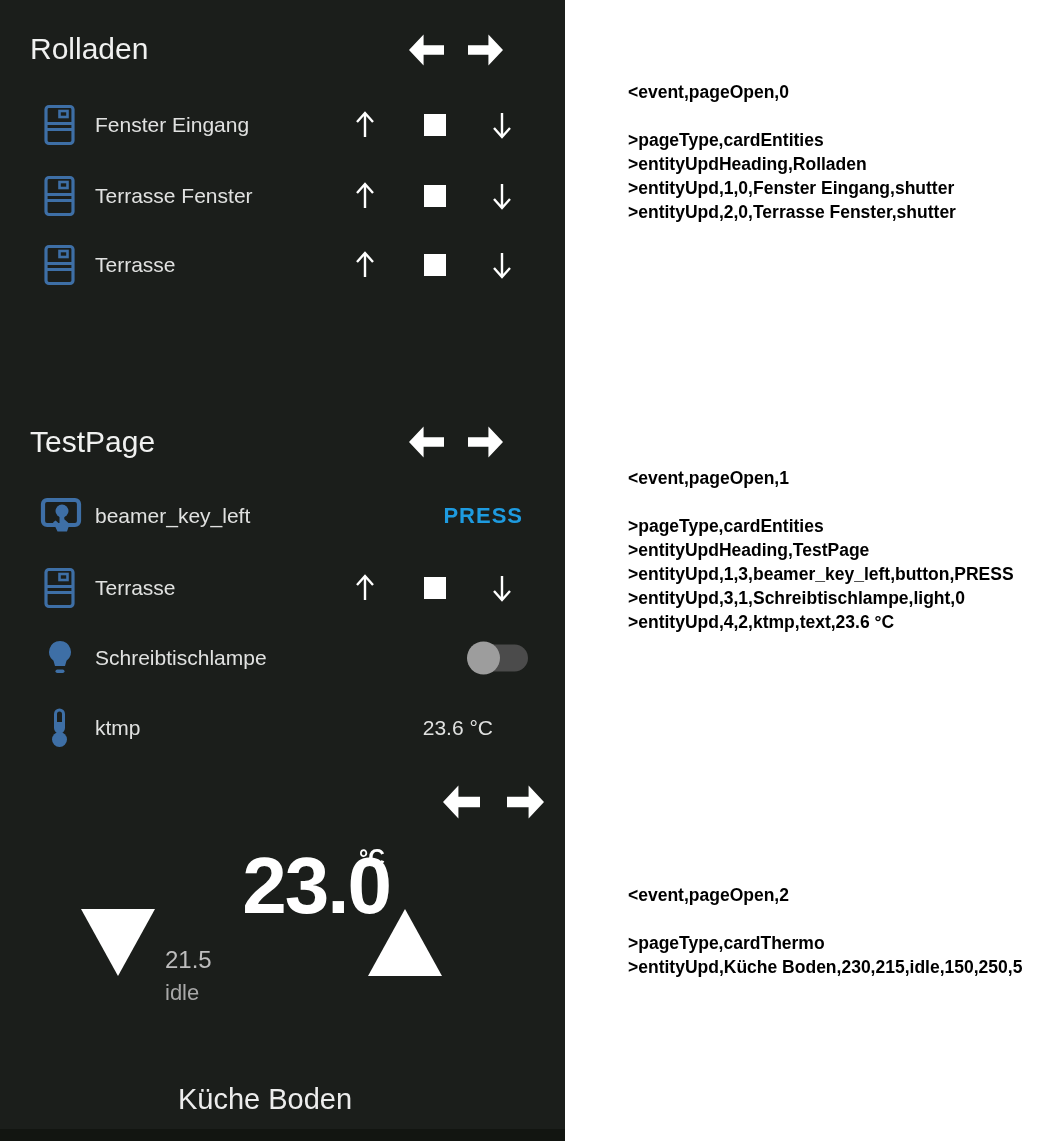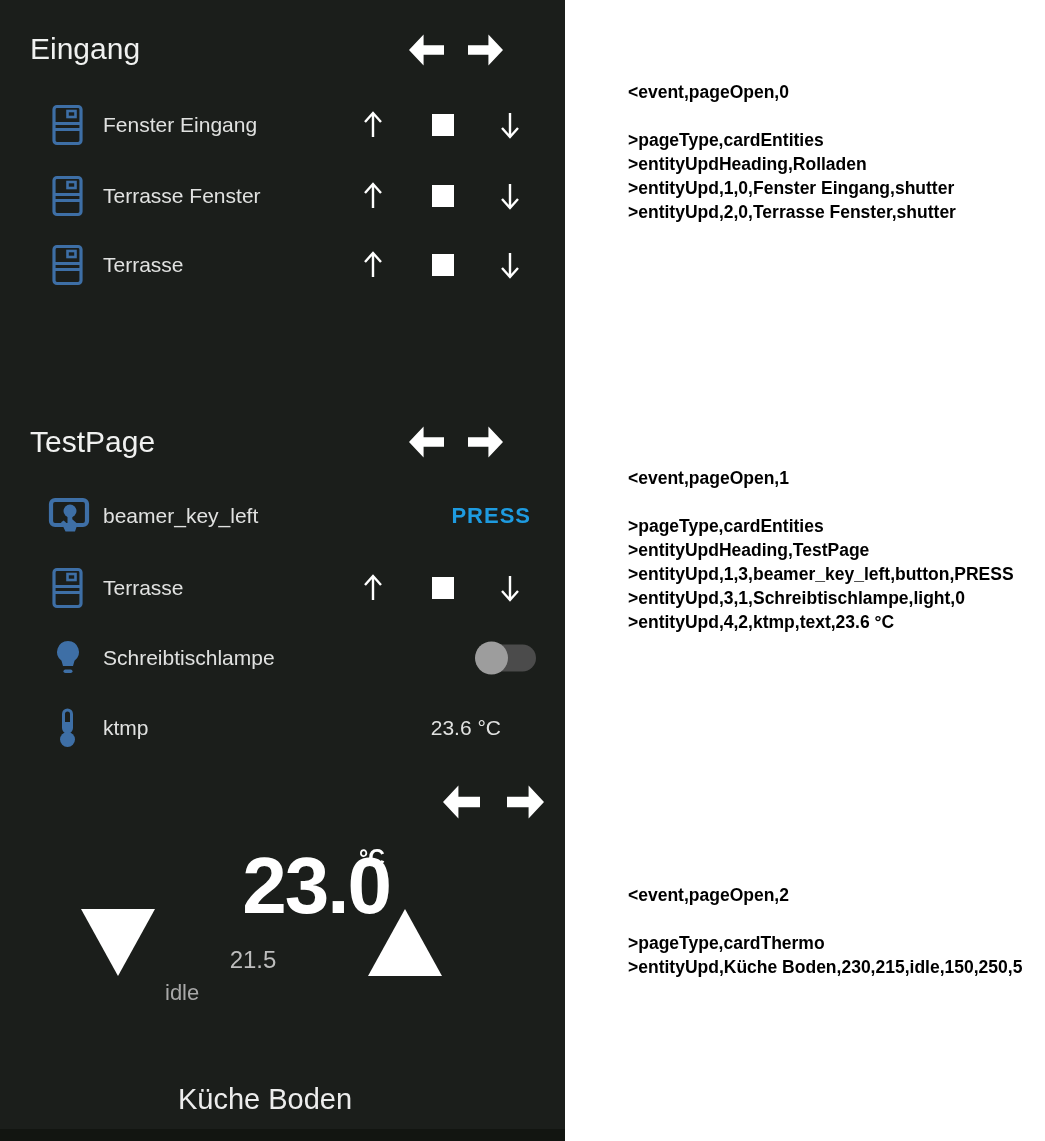--- a/index.html
+++ b/index.html
@@ -2,59 +2,59 @@
 <html><head>
 <meta charset="utf-8">
 <style>
   html,body{margin:0;padding:0;background:#fff;}
   .stage{position:relative;width:1045px;height:1141px;background:#ffffff;overflow:hidden;
          font-family:"Liberation Sans",sans-serif;}
   
   .panel{position:absolute;left:0;top:0;width:565px;height:1141px;background:#1b1e1b;}
   .card-title{position:absolute;left:30px;color:#f0f1f0;font-size:30px;font-weight:400;}
   .nav{position:absolute;color:#ffffff;cursor:pointer;}
-  .row{position:absolute;left:0;width:565px;height:48px;margin-left:8px;}
+  .row{position:absolute;left:0;width:565px;height:48px;}
   .icon{position:absolute;left:44px;top:50%;transform:translateY(-50%);color:#3e6fa6;line-height:0;}
   .label{position:absolute;left:95px;top:50%;transform:translateY(-50%);
          font-size:21px;color:#e0e1e0;white-space:nowrap;}
   .ctl{position:absolute;top:50%;transform:translateY(-50%);color:#ffffff;line-height:0;cursor:pointer;}
   .ctl-up{left:353px}.ctl-stop{left:424px}.ctl-down{left:490px}
   .sq{display:block;width:22px;height:22px;background:#ffffff;}
   .press{position:absolute;right:42px;top:50%;transform:translateY(-50%);
          color:#1e9be0;font-size:22px;font-weight:600;letter-spacing:1px;cursor:pointer;}
   .value{position:absolute;right:72px;top:50%;transform:translateY(-50%);
          color:#e0e1e0;font-size:21px;white-space:nowrap;}
   .toggle{position:absolute;right:37px;top:50%;transform:translateY(-50%);
           width:58px;height:27px;border-radius:14px;background:#4b4b4b;cursor:pointer;}
   .knob{position:absolute;left:-3px;top:-3px;width:33px;height:33px;border-radius:50%;background:#9d9d9d;}
   
   .temp-big{position:absolute;left:170px;top:840px;width:220px;text-align:right;
             color:#ffffff;font-size:80px;font-weight:700;letter-spacing:-2px;}
   .temp-unit{position:absolute;left:359px;top:845px;color:#ffffff;font-size:23px;font-weight:700;}
   .tri{position:absolute;line-height:0;cursor:pointer;color:#ffffff;}
-  .setpoint{position:absolute;left:153px;top:946px;width:200px;text-align:center;
+  .setpoint{position:absolute;left:165px;top:946px;width:200px;text-align:left;
             color:#bdbdbd;font-size:24px;}
   .hvac-state{position:absolute;left:165px;top:980px;width:195px;
             color:#a8a8a8;font-size:22px;}
   .thermo-title{position:absolute;left:0;top:1083px;width:530px;text-align:center;
             color:#ededed;font-size:29px;}
   .panel-bottom-edge{position:absolute;left:0;bottom:0;width:565px;height:12px;background:#121511;}
   
   .log-block{position:absolute;left:613px;color:#000;font-size:17.5px;font-weight:700;
              line-height:24px;white-space:nowrap;margin-left:15px;}
   .log-gap{height:24px;}
 </style>
 </head>
 <body>
 
 <div class="stage">
 
   <div class="panel">
 
-    <div class="card-title" style="top:32px">Eingang</div>
+    <div class="card-title" style="top:32px">Rolladen</div>
     <span class="nav" style="left:409px;top:33px">
       <svg width="35" height="34" viewBox="0 0 36 34">
           <polygon fill="#fff" points="15,1 0,17 15,33 15,22 36,22 36,12 15,12"></polygon>
         </svg>
     </span>
     <span class="nav" style="left:468px;top:33px">
       <svg width="35" height="34" viewBox="0 0 36 34">
           <polygon fill="#fff" points="21,1 36,17 21,33 21,22 0,22 0,12 21,12"></polygon>
         </svg>
     </span>

